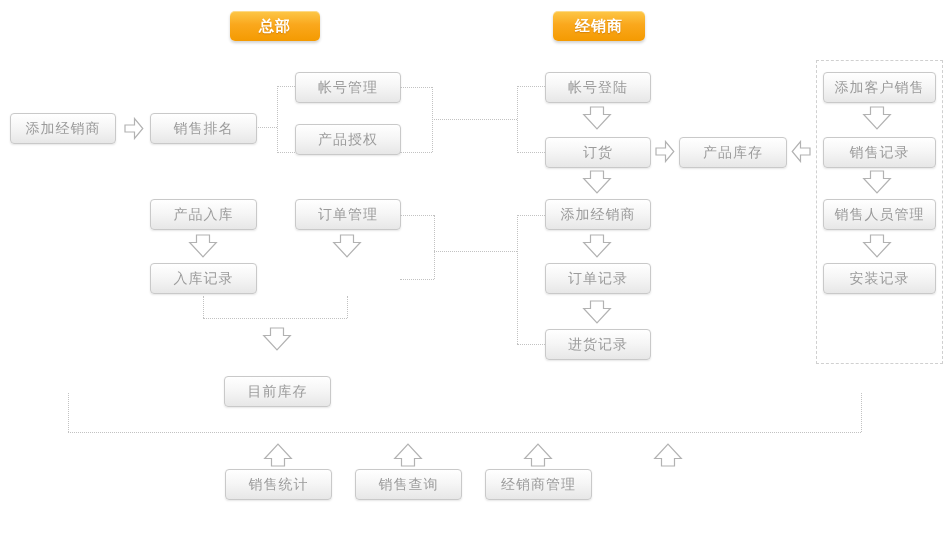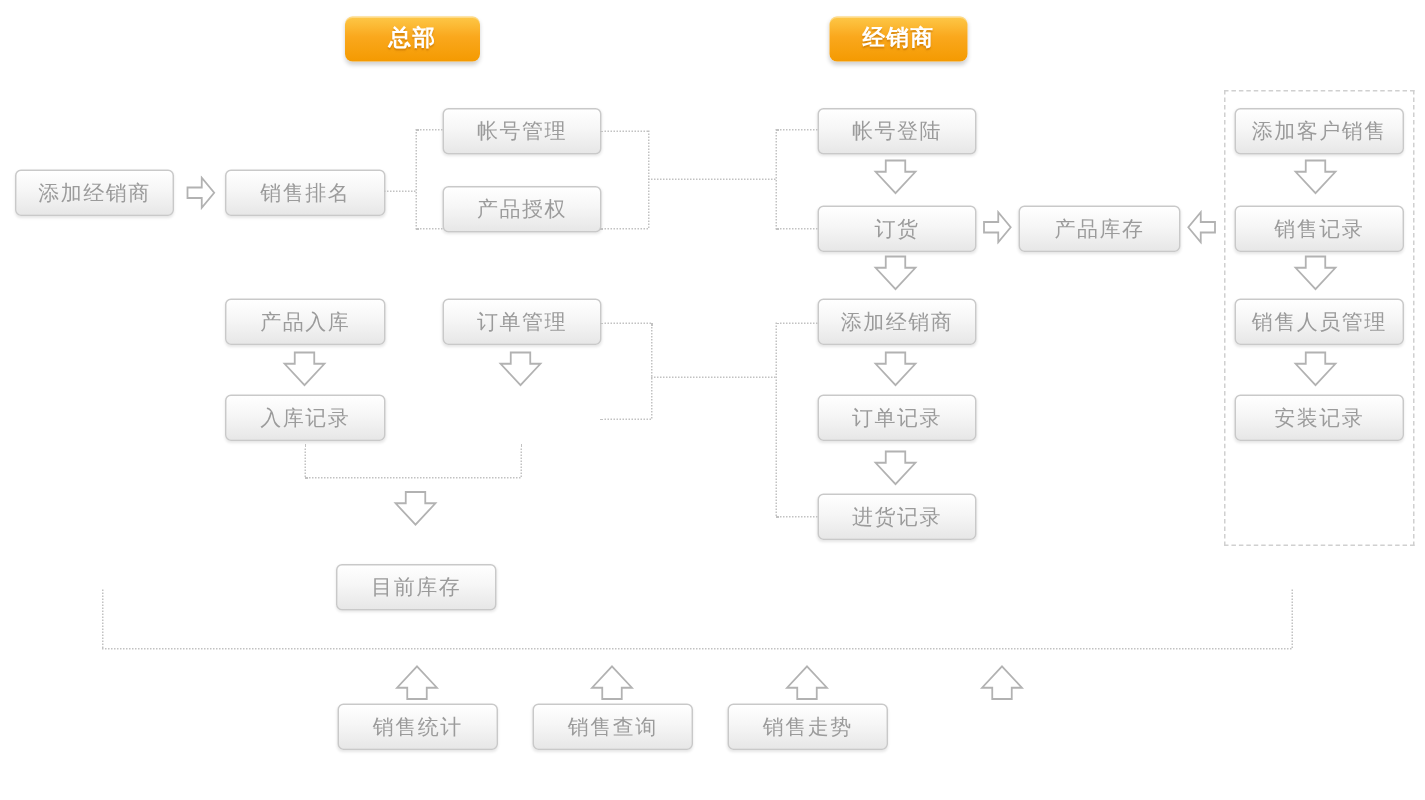--- a/index.html
+++ b/index.html
@@ -59,21 +59,21 @@
   <div class="node" style="left:545px;top:329px;width:104px">进货记录</div>
   <div class="node" style="left:679px;top:137px;width:106px">产品库存</div>
 
   <div class="node" style="left:823px;top:72px;width:111px">添加客户销售</div>
   <div class="node" style="left:823px;top:137px;width:111px">销售记录</div>
   <div class="node" style="left:823px;top:199px;width:111px">销售人员管理</div>
   <div class="node" style="left:823px;top:263px;width:111px">安装记录</div>
 
   <div class="node" style="left:225px;top:469px;width:105px">销售统计</div>
   <div class="node" style="left:355px;top:469px;width:105px">销售查询</div>
-  <div class="node" style="left:485px;top:469px;width:105px">销售走势</div>
+  <div class="node" style="left:485px;top:469px;width:105px">经销商管理</div>
 
   <span class="arr" style="left:124px;top:117px">
     <svg width="20" height="23" viewBox="0 0 20 23">
         <polygon points="1,8 10.5,8 10.5,1.5 18.8,11.5 10.5,21.5 10.5,15 1,15" fill="#ffffff" stroke="#b2b2b2" stroke-width="1.2"></polygon>
       </svg>
     </span>
   <span class="arr" style="left:655px;top:140px">
     <svg width="20" height="23" viewBox="0 0 20 23">
         <polygon points="1,8 10.5,8 10.5,1.5 18.8,11.5 10.5,21.5 10.5,15 1,15" fill="#ffffff" stroke="#b2b2b2" stroke-width="1.2"></polygon>
       </svg>

